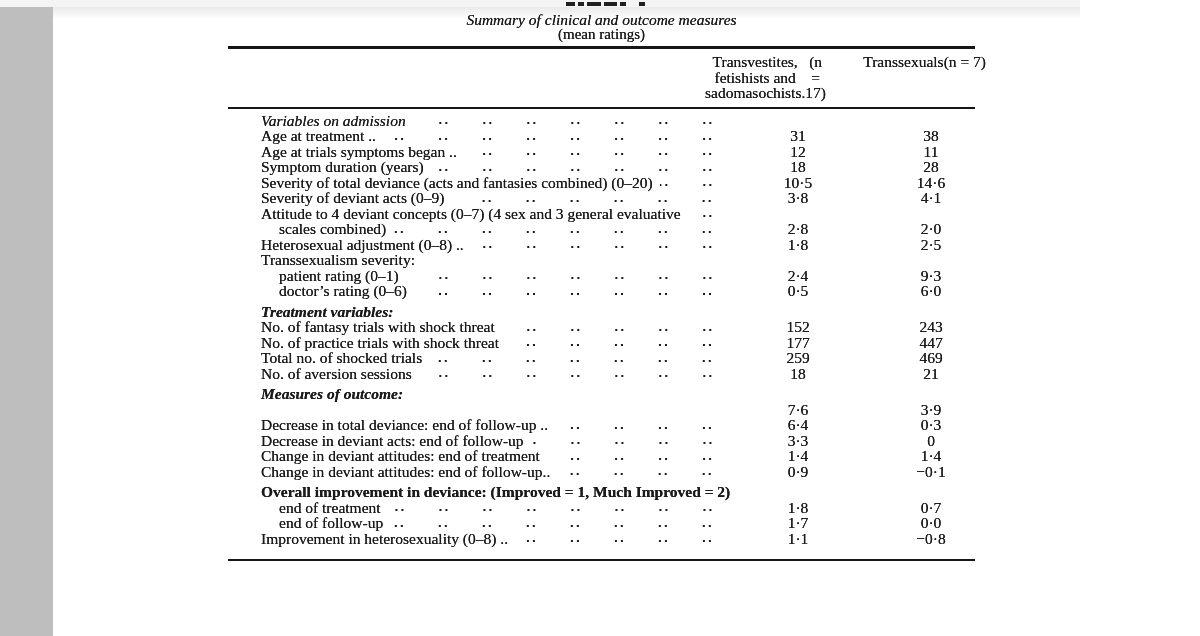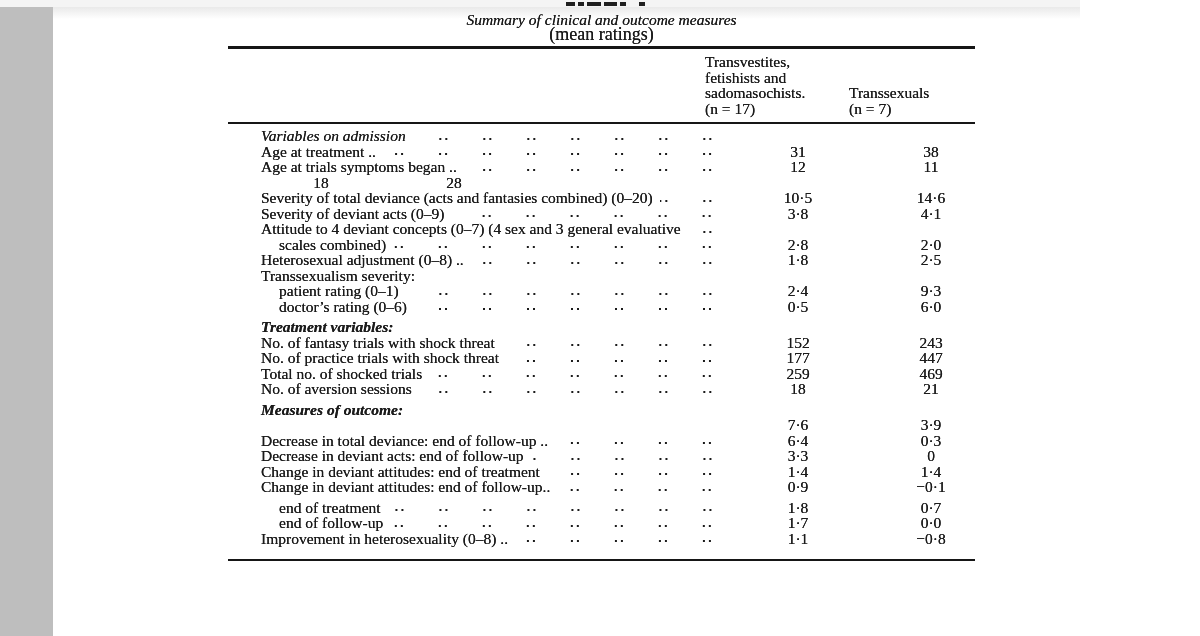--- a/index.html
+++ b/index.html
@@ -24,32 +24,32 @@
   .remnant span{display:inline-block;height:4px;background:#1f1f1f;margin-right:3px;}
   .remnant span:nth-child(1){width:9px;}
   .remnant span:nth-child(2){width:6px;}
   .remnant span:nth-child(3){width:14px;}
   .remnant span:nth-child(4){width:13px;}
   .remnant span:nth-child(5){width:6px;margin-right:13px;}
   .remnant span:nth-child(6){width:6px;}
 
   .t-title{margin-top:12px;text-align:center;font-style:italic;font-size:15.5px;
            line-height:15px;text-shadow:0 0 .4px #1b1b1b;}
-  .t-subtitle{text-align:center;font-size:18px;line-height:15px;text-shadow:0 0 .4px #1b1b1b;}
+  .t-subtitle{text-align:center;font-size:15px;line-height:15px;text-shadow:0 0 .4px #1b1b1b;}
 
   .rule{background:#161616;width:747px;}
   .rule.top{height:3px;margin-top:4px;}
   .rule.mid{height:2px;}
   .rule.bottom{height:2px;margin-top:13px;}
 
   
   .t-head{display:flex;padding:5px 0 6px 0;font-size:15.5px;line-height:15.5px;
           text-shadow:0 0 .4px #1b1b1b;}
   .h-spacer{flex:0 0 477px;}
-  .h-cell{display:flex;flex-direction:column;justify-content:flex-end;}
+  .h-cell{display:flex;flex-direction:row;justify-content:flex-end;text-align:center;}
   .h-cell.g1{flex:0 0 120px;}
   .h-cell.g2{flex:0 0 160px;padding-left:24px;}
 
   
   .t-body{padding-top:4px;font-size:15.5px;line-height:15.5px;text-shadow:0 0 .35px #1b1b1b;}
   .row{display:flex;align-items:baseline;margin-left:33px;}
   .row.gap{margin-top:5px;font-weight:bold;}
   .label-cell{flex:0 0 477px;display:flex;min-width:0;}
   .row.span .label-cell{flex:1 1 auto;}
   .lbl{white-space:nowrap;}
@@ -125,20 +125,24 @@
   </div>
         <div class="row">
     <div class="label-cell">
       <span class="lbl">Age at trials symptoms began ..</span>
       <span class="leader"></span>
     </div>
     <div class="val v1">12</div>
     <div class="val v2">11</div>
   </div>
         <div class="row">
+    <div class="label-cell">
+      <span class="lbl">Symptom duration (years)</span>
+      <span class="leader"></span>
+    </div>
     <div class="val v1">18</div>
     <div class="val v2">28</div>
   </div>
         <div class="row">
     <div class="label-cell">
       <span class="lbl">Severity of total deviance (acts and fantasies combined) (0–20)</span>
       <span class="leader"></span>
     </div>
     <div class="val v1">10·5</div>
     <div class="val v2">14·6</div>
@@ -281,20 +285,21 @@
         <div class="row">
     <div class="label-cell">
       <span class="lbl">Change in deviant attitudes: end of follow-up..</span>
       <span class="leader"></span>
     </div>
     <div class="val v1">0·9</div>
     <div class="val v2">−0·1</div>
   </div>
         <div class="row span gap no-leader">
     <div class="label-cell">
+      <span class="lbl">Overall improvement in deviance: (Improved = 1, Much Improved = 2)</span>
       <span class="leader"></span>
     </div>
     <div class="val v1"></div>
     <div class="val v2"></div>
   </div>
         <div class="row indent">
     <div class="label-cell">
       <span class="lbl">end of treatment</span>
       <span class="leader"></span>
     </div>

